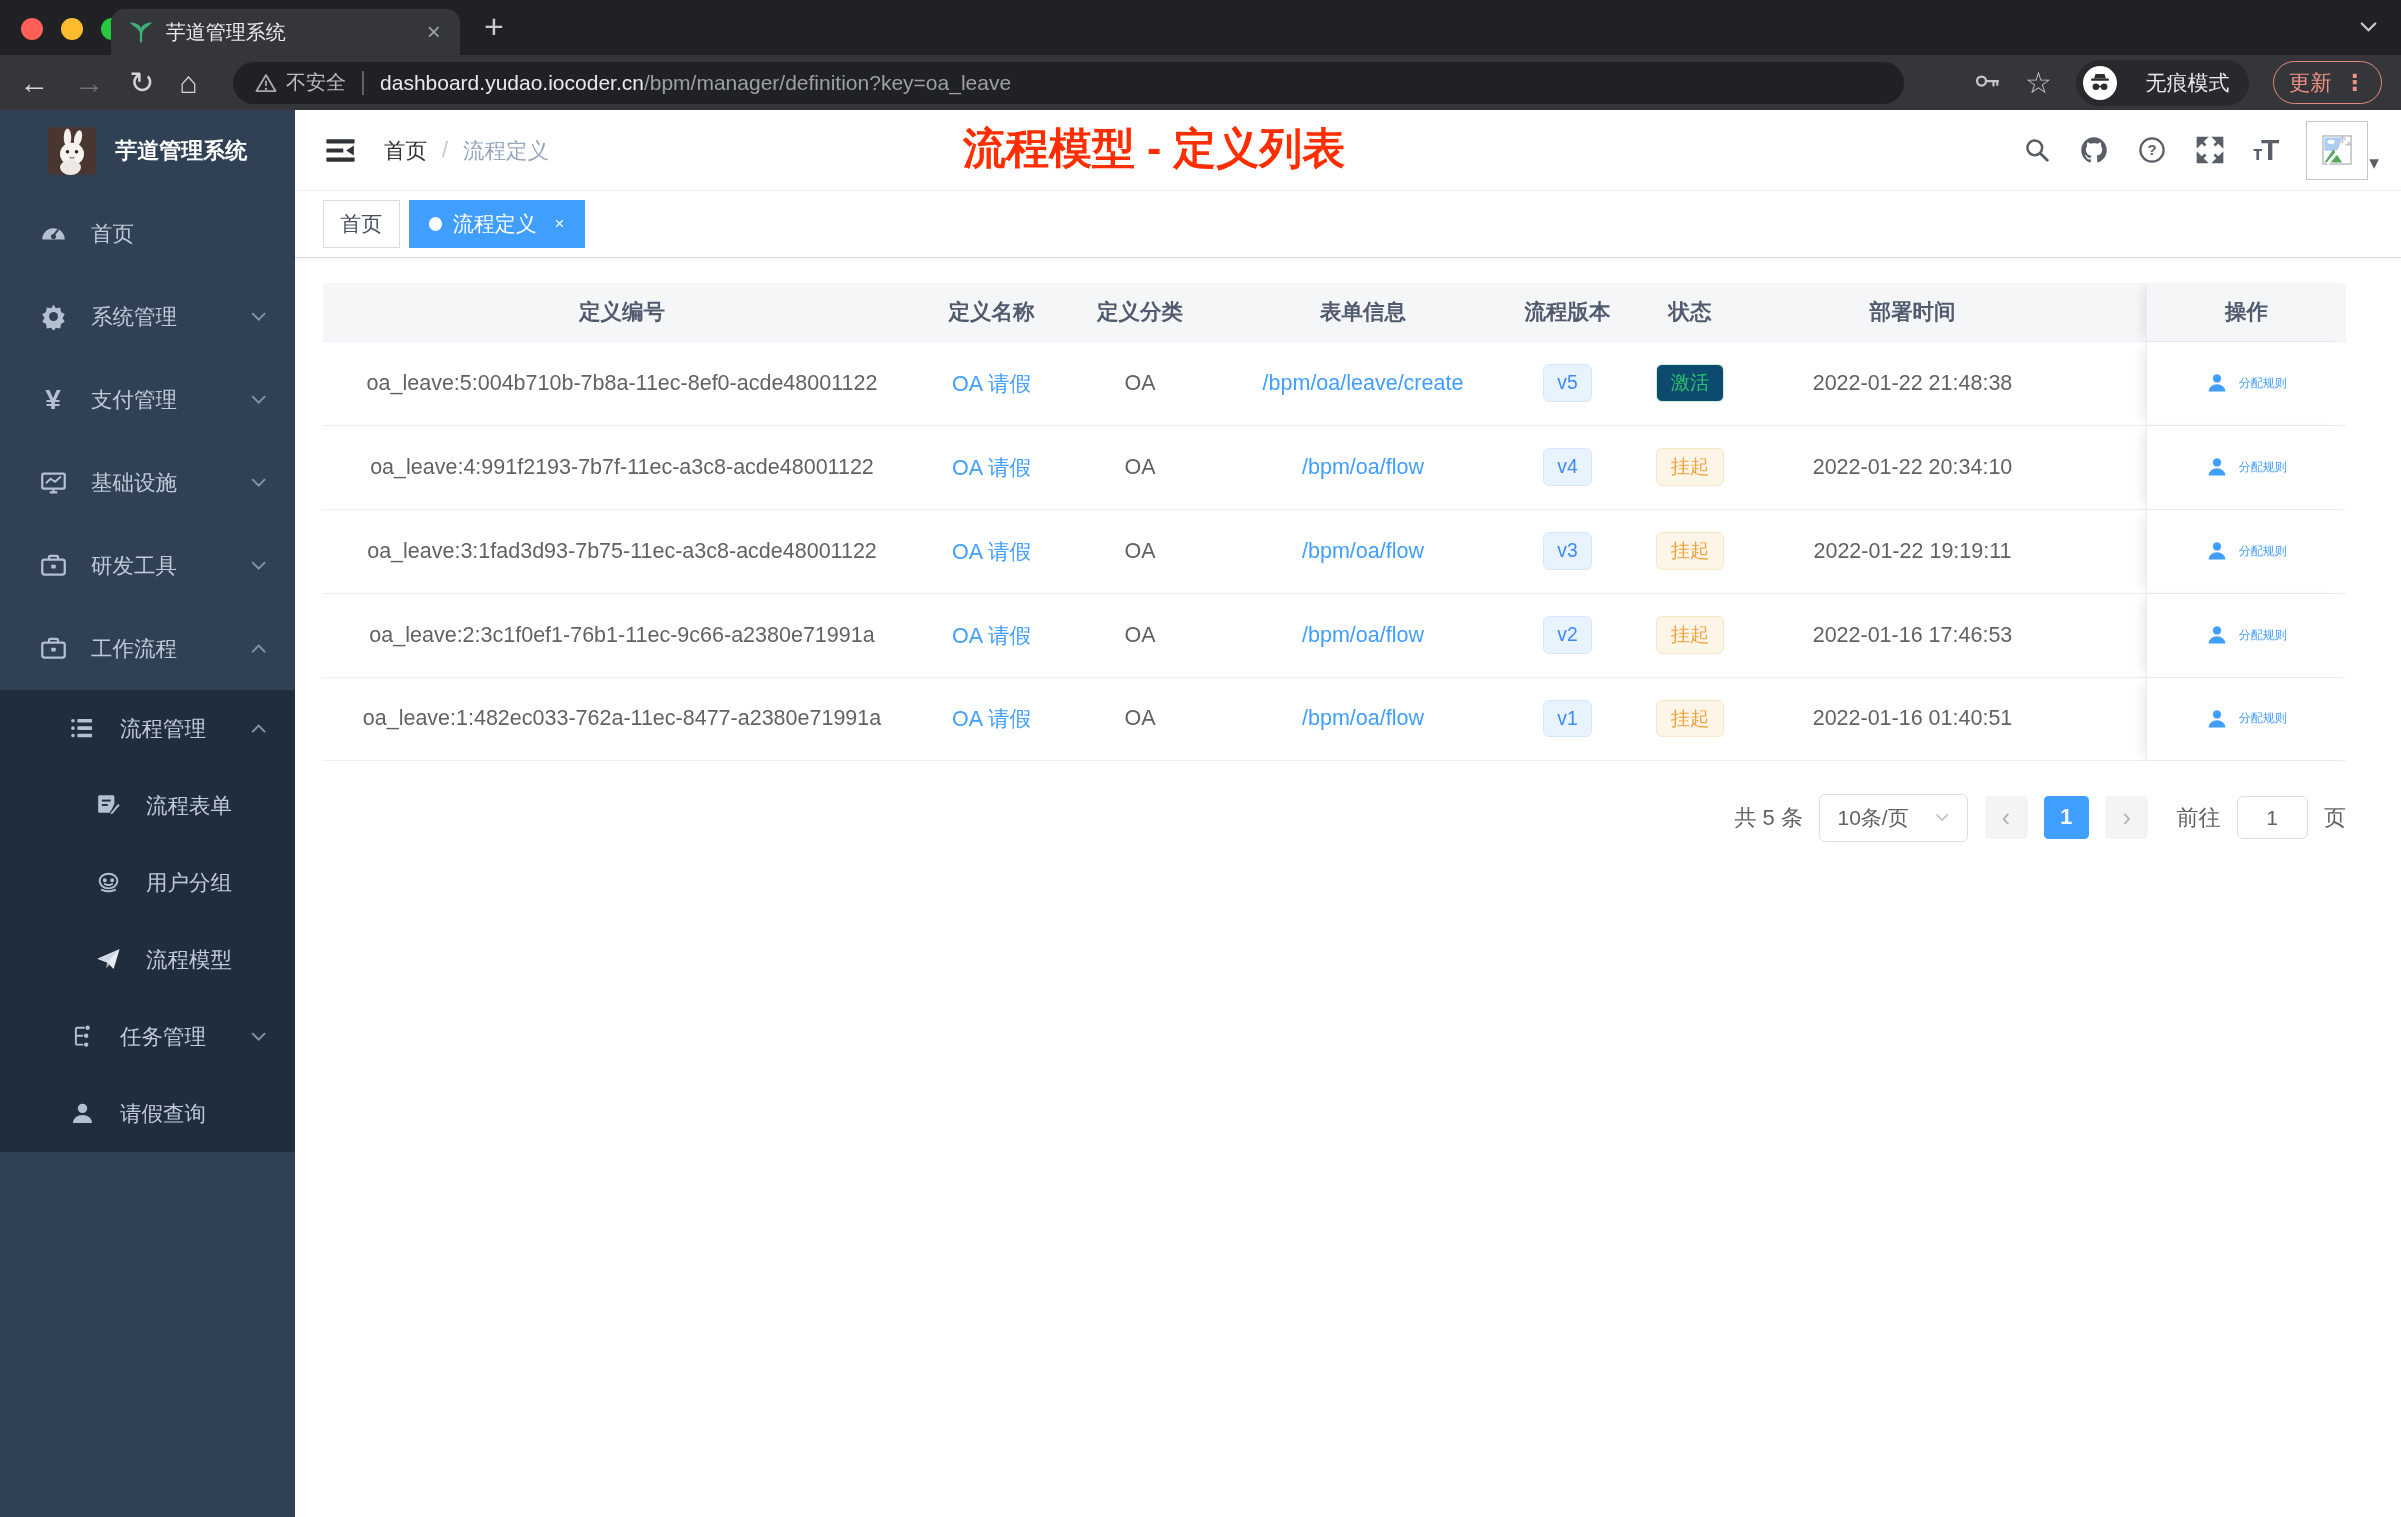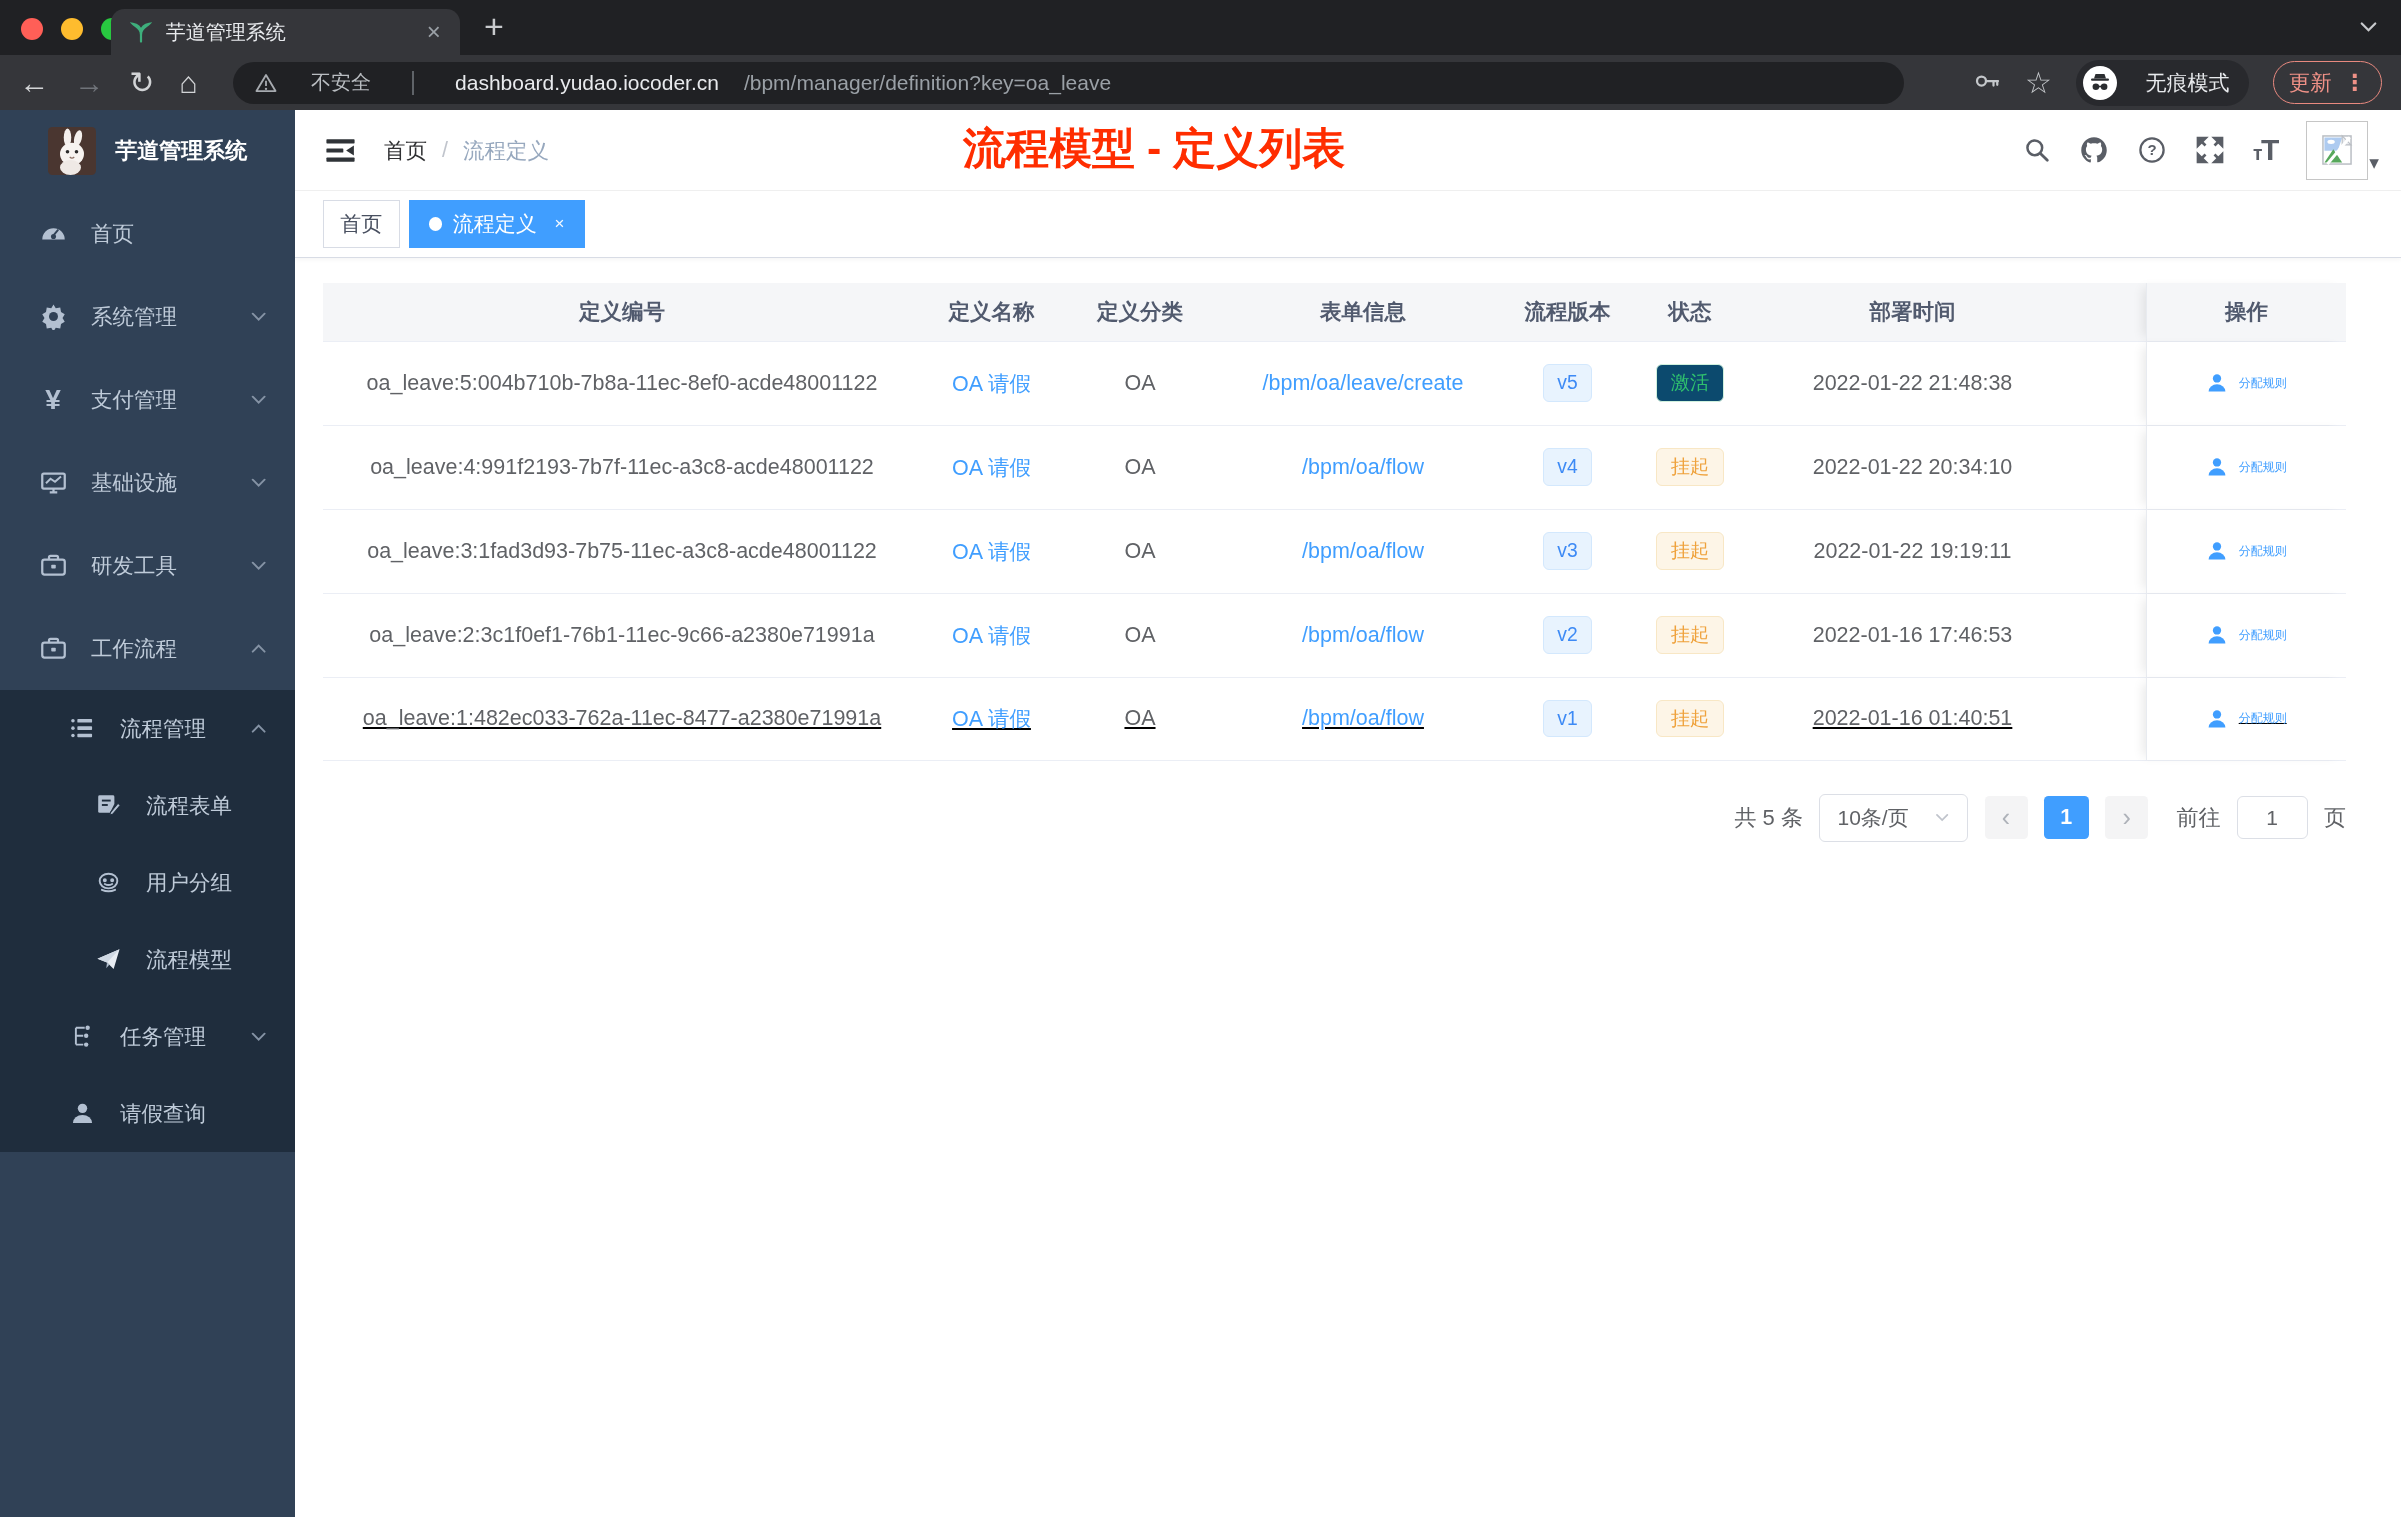--- a/index.html
+++ b/index.html
@@ -15,21 +15,21 @@
   .btab { position:absolute; left:111px; top:9px; width:349px; height:46px; background:#35363a;
     border-radius:13.4px 13.4px 0 0; display:flex; align-items:center; padding:0 19.3px; }
   .btab-title { color:#e8eaed; font-size:20px; flex:1; margin-left:13.4px; white-space:nowrap; overflow:hidden; }
   .btab-close { color:#9aa0a6; font-size:24px; line-height:1; }
   .newtab { position:absolute; left:484px; top:7.4px; font-size:34px; color:#c8cacd; font-weight:300; }
   .tabsearch { position:absolute; right:19.3px; top:13.4px; }
   .toolbar { height:55px; background:#35363a; display:flex; align-items:center; padding:0 19.3px; }
   .navico { font-size:30px; color:#d2d4d6; margin-right:25px; line-height:1; }
   .navico.dim { color:#70747a; }
   .urlpill { width:1671px; height:42px; background:#202124; border-radius:21px; display:flex;
-    align-items:center; padding:0 22px; margin-left:10.4px;gap:25px; }
+    align-items:center; padding:0 22px; margin-left:10.4px; }
   .sec-label { color:#b9bdc1; font-size:20px; margin-left:9px; }
   .url-div { width:1.5px; height:24px; background:#5f6368; margin:0 16.3px; }
   .url-host { color:#e8eaed; font-size:21px; white-space:nowrap; }
   .url-path { color:#9aa0a6; font-size:21px; white-space:nowrap; }
   .chrome-right { margin-left:auto; display:flex; align-items:center; gap:24px; }
   .star { font-size:30px; color:#c4c7ca; line-height:1; }
   .incog { display:flex; align-items:center; gap:12px; background:#28292d; border-radius:24px;
     padding:6px 19.3px 6px 7.4px; }
   .incog-circle { width:34px; height:34px; border-radius:50%; background:#fff; display:flex;
     align-items:center; justify-content:center; }
@@ -76,21 +76,21 @@
   .tagv .dot { width:13.4px; height:13.4px; border-radius:50%; background:#fff; }
   .tagv .tclose { font-size:17px; margin-left:7.4px; opacity:.95; }
 
   
   .content { position:relative; }
   .dtable { margin:24.5px 0 0 28px; width:2023px; }
   .tgrid { display:grid; grid-template-columns:598px 141px 156px 290px 119px 126px 319px 1fr 200px; }
   .thead { background:#f5f6f8; height:58px; align-items:center; }
   .th { text-align:center; color:#515a6e; font-weight:bold; font-size:21.5px; }
   .trow { height:84px; align-items:center; border-top:1.5px solid #ebeef5; background:#fff; }
-  .trow:last-child { border-bottom:1.5px solid #ebeef5;text-decoration:underline; }
+  .trow:last-child { border-bottom:1.5px solid #ebeef5; }
   .td { text-align:center; font-size:21.5px; color:#606266; }
   .link { color:#409eff; }
   .opcell { height:100%; border-left:1.5px solid #e8ebf0; box-shadow:-7.4px 0 10.4px -4.5px rgba(0,0,0,0.09);
     display:flex; align-items:center; justify-content:center; gap:10.4px; background:#fff; }
   .thead .opcell { background:#f5f6f8; color:#515a6e; font-weight:bold; font-size:21.5px; }
   .badge { display:inline-block; padding:8.2px 13.4px; border-radius:6px; font-size:19.3px; line-height:1; }
   .b-blue { background:#e8f3fe; border:1.5px solid #d3e8fd; color:#3d8af5; }
   .b-green { background:#0c4a6e; border:1.5px solid #d0f1de; color:#2fc06e; }
   .b-orange { background:#fdf5e7; border:1.5px solid #f8e7c5; color:#efa23c; }
 

